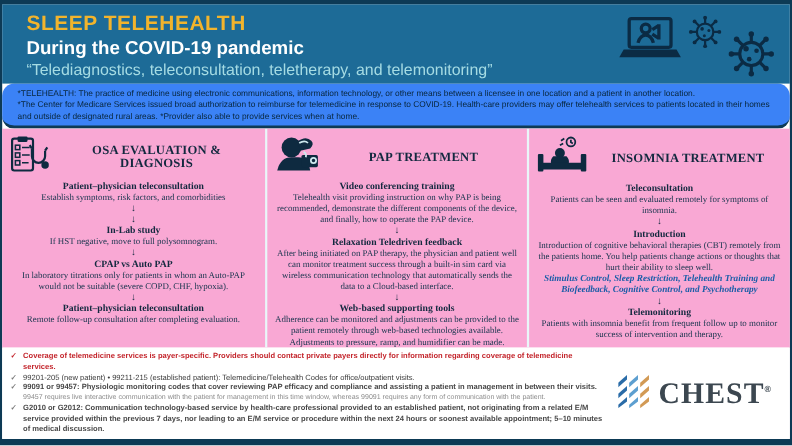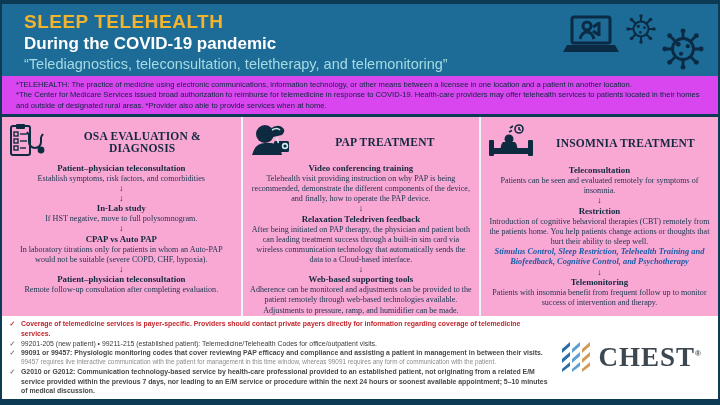--- a/index.html
+++ b/index.html
@@ -10,22 +10,22 @@
             border-left:2px solid #0d3a55; border-right:2px solid #0d3a55; }
 
   
   .hdr { position:relative; height:72px; background:#1d6b97; padding:7px 0 16px 22px; flex:0 0 auto; }
   .hdr-title { color:#f2b42c; font-size:19px; font-weight:bold; letter-spacing:.5px; }
   .hdr-sub   { color:#ffffff; font-size:17px; font-weight:bold; margin-top:1px; }
   .hdr-tag   { color:#a5dbe3; font-size:14.5px; margin-top:2px; }
   .hdr-icons { position:absolute; right:14px; top:8px; display:flex; align-items:flex-start; gap:6px; }
 
   
-  .notes { background:#d946ef; color:#08263c; font-size:7.6px; line-height:1.38;
-           padding:4px 10px 3px 14px; border-bottom:3px solid #0d3a55; flex:0 0 36px; }
+  .notes { background:#3b82f6; color:#08263c; font-size:7.6px; line-height:1.38;
+           padding:4px 10px 3px 14px; border-bottom:3px solid #0d3a55; flex:0 0 36px;border-radius:11px; }
 
   
   .main { flex:1 1 auto; background:#f9a8d4; display:flex; overflow:hidden;font-family:Liberation Serif, serif; }
   .col { flex:0 0 238.6px; padding:6px 7px 0 7px; overflow:hidden; }
   .col + .col { border-left:2px solid #e9f7f9; }
   .col-head { display:flex; align-items:center; gap:6px; min-height:36px; margin-bottom:2px; }
   .col-title { flex:1; text-align:center; color:#13293f; font-size:11.5px; font-weight:bold; letter-spacing:.2px; }
   .sec { text-align:center; }
   .sec-h { color:#13293f; font-size:8.8px; font-weight:bold; line-height:1.25; }
   .sec-p { color:#17344d; font-size:8.1px; line-height:1.24; }
@@ -185,21 +185,21 @@
         </span>
         <div class="col-title">PAP TREATMENT</div>
       </div>
       <div class="sec">
         <div class="sec-h">Video conferencing training</div>
         <div class="sec-p">Telehealth visit providing instruction on why PAP is being recommended, demonstrate the different components of the device, and finally, how to operate the PAP device.</div>
       </div>
       <div class="arrow">↓</div>
       <div class="sec">
         <div class="sec-h">Relaxation Teledriven feedback</div>
-        <div class="sec-p">After being initiated on PAP therapy, the physician and patient both can leading treatment success through a built-in sim card via wireless communication technology that automatically sends the data to a Cloud-based interface.</div>
+        <div class="sec-p">After being initiated on PAP therapy, the physician and patient well can monitor treatment success through a built-in sim card via wireless communication technology that automatically sends the data to a Cloud-based interface.</div>
       </div>
       <div class="arrow">↓</div>
       <div class="sec">
         <div class="sec-h">Web-based supporting tools</div>
         <div class="sec-p">Adherence can be monitored and adjustments can be provided to the patient remotely through web-based technologies available. Adjustments to pressure, ramp, and humidifier can be made.</div>
       </div>
 
     </div>
 
     <div class="col">
@@ -221,21 +221,21 @@
           </svg>
         </span>
         <div class="col-title">INSOMNIA TREATMENT</div>
       </div>
       <div class="sec">
         <div class="sec-h">Teleconsultation</div>
         <div class="sec-p">Patients can be seen and evaluated remotely for symptoms of insomnia.</div>
       </div>
       <div class="arrow">↓</div>
       <div class="sec">
-        <div class="sec-h">Restriction</div>
+        <div class="sec-h">Introduction</div>
         <div class="sec-p">Introduction of cognitive behavioral therapies (CBT) remotely from the patients home. You help patients change actions or thoughts that hurt their ability to sleep well.</div>
         <div class="sec-em">Stimulus Control, Sleep Restriction, Telehealth Training and Biofeedback, Cognitive Control, and Psychotherapy</div>
       </div>
       <div class="arrow">↓</div>
       <div class="sec">
         <div class="sec-h">Telemonitoring</div>
         <div class="sec-p">Patients with insomnia benefit from frequent follow up to monitor success of intervention and therapy.</div>
       </div>
 
     </div>

